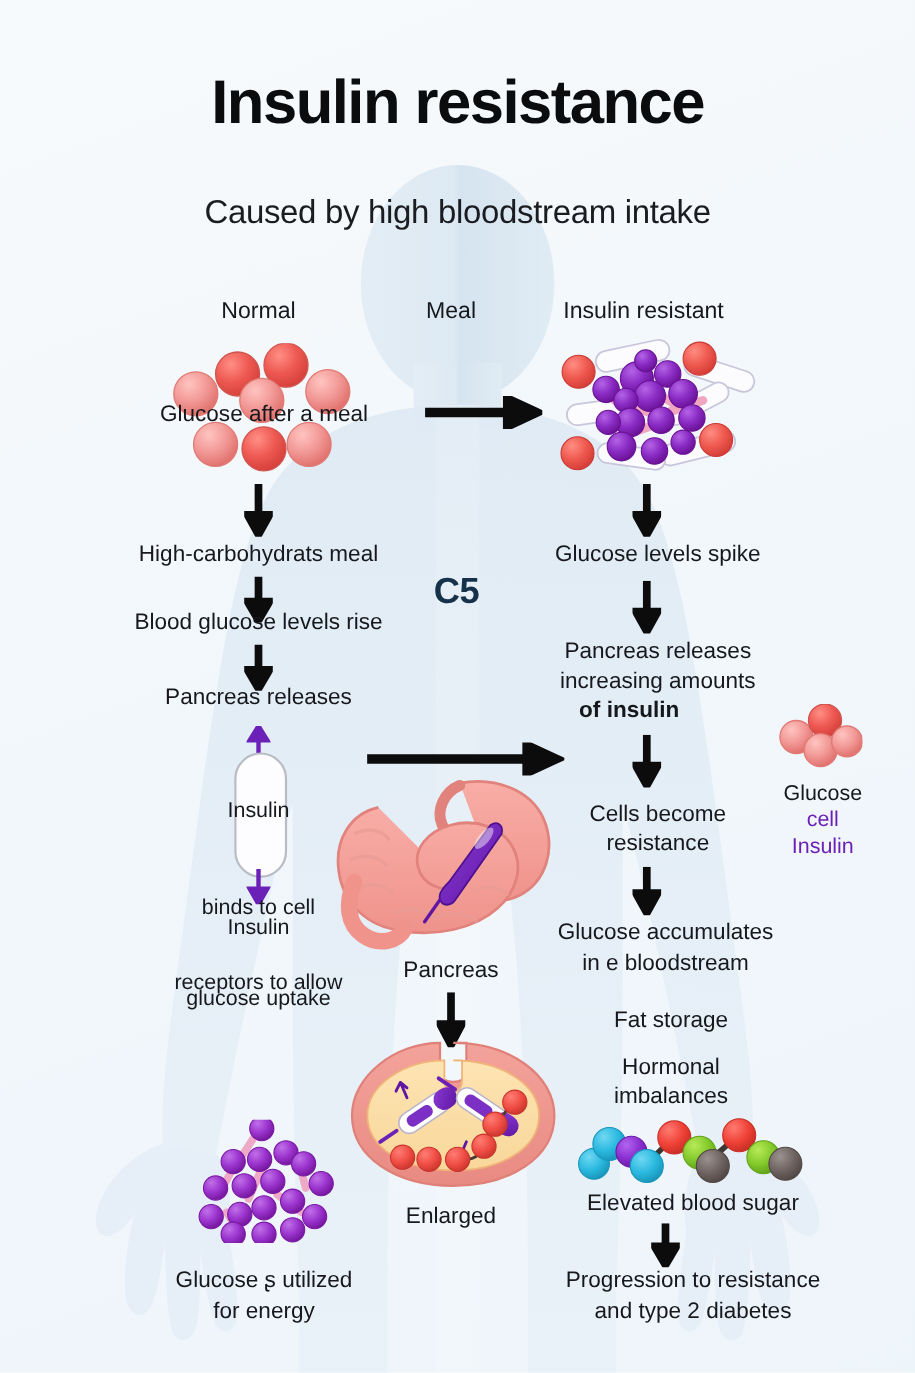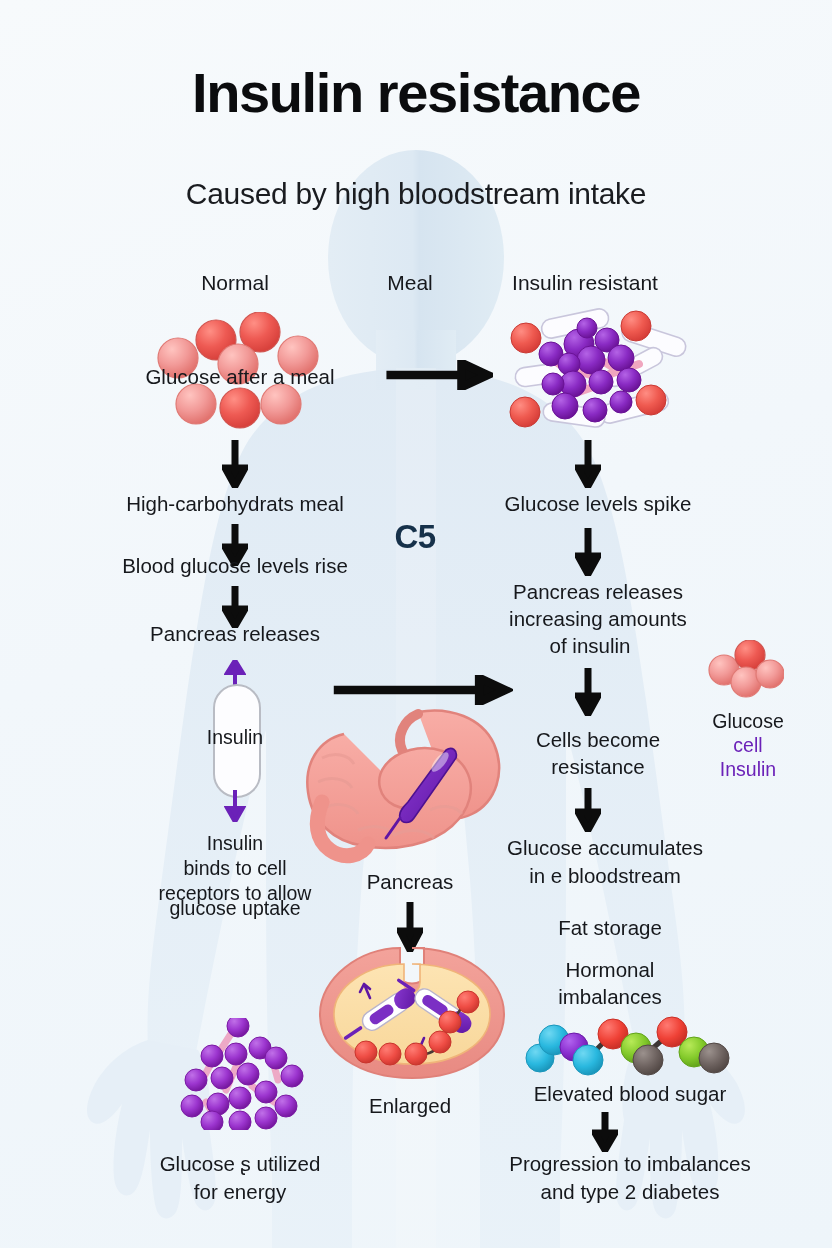--- a/index.html
+++ b/index.html
@@ -230,21 +230,21 @@
   </svg>
 
   <div class="capsule" style="left:213px; top:684px; width:44px; height:110px;"></div>
   <div class="txt step-sm" style="left:160px; top:726px; width:150px;">Insulin</div>
 
   <svg class="gfx" style="left:224px; top:790px;" width="22" height="32" viewBox="0 0 22 32">
     <path d="M11 0 L11 20 M11 32 L3 18 L19 18 Z" stroke="#6b21b8" stroke-width="4" fill="#6b21b8"></path>
   </svg>
 
   <div class="txt step-sm" style="left:130px; top:832px; width:210px;">Insulin</div>
-  <div class="txt step-sm" style="left:130px; top:857px; width:210px;">binds to cell</div>
+  <div class="txt step-sm" style="left:130px; top:814px; width:210px;">binds to cell</div>
   <div class="txt step-sm" style="left:120px; top:882px; width:230px;">receptors to allow</div>
   <div class="txt step-sm" style="left:130px; top:897px; width:210px;">glucose uptake</div>
 
   <svg class="gfx" style="left:178px; top:1018px;" width="130" height="112" viewBox="0 0 130 112">
     <defs>
       <radialGradient id="pu1" cx="33%" cy="28%" r="74%">
         <stop offset="0%" stop-color="#c070e8"></stop>
         <stop offset="55%" stop-color="#9c35cf"></stop>
         <stop offset="100%" stop-color="#76179f"></stop>
       </radialGradient>
@@ -350,21 +350,21 @@
   </svg>
 
   <div class="txt step" style="left:448px; top:492px; width:300px;">Glucose levels spike</div>
 
   <svg class="arrow-v" style="left:575px; top:528px;" width="26" height="48" viewBox="0 0 26 48">
     <path d="M13 0 L13 30 M13 46 L3 28 L23 28 Z" stroke="#0c0c0c" stroke-width="7" fill="#0c0c0c"></path>
   </svg>
 
   <div class="txt step" style="left:448px; top:580px; width:300px;">Pancreas releases</div>
   <div class="txt step" style="left:448px; top:607px; width:300px;">increasing amounts</div>
-  <div class="txt step" style="left:440px; top:634px; width:300px;">of insulin</div>
+  <div class="txt step" style="left:422px; top:634px; width:300px;font-weight:bold;">of insulin</div>
 
   <svg class="arrow-v" style="left:575px; top:668px;" width="26" height="48" viewBox="0 0 26 48">
     <path d="M13 0 L13 30 M13 46 L3 28 L23 28 Z" stroke="#0c0c0c" stroke-width="7" fill="#0c0c0c"></path>
   </svg>
 
   <div class="txt step" style="left:448px; top:728px; width:300px;">Cells become</div>
   <div class="txt step" style="left:448px; top:755px; width:300px;">resistance</div>
 
   <svg class="arrow-v" style="left:575px; top:788px;" width="26" height="44" viewBox="0 0 26 44">
     <path d="M13 0 L13 26 M13 42 L3 24 L23 24 Z" stroke="#0c0c0c" stroke-width="7" fill="#0c0c0c"></path>
@@ -422,21 +422,21 @@
     <circle cx="170" cy="40" r="15" fill="url(#gg)" stroke="#62a31a" stroke-width="1"></circle>
     <circle cx="190" cy="46" r="15" fill="url(#gy)" stroke="#524845" stroke-width="1"></circle>
   </svg>
 
   <div class="txt step" style="left:470px; top:1082px; width:320px;">Elevated blood sugar</div>
 
   <svg class="arrow-v" style="left:592px; top:1112px;" width="26" height="40" viewBox="0 0 26 40">
     <path d="M13 0 L13 23 M13 38 L3 21 L23 21 Z" stroke="#0c0c0c" stroke-width="7" fill="#0c0c0c"></path>
   </svg>
 
-  <div class="txt step" style="left:430px; top:1152px; width:400px;">Progression to imbalances</div>
+  <div class="txt step" style="left:430px; top:1152px; width:400px;">Progression to resistance</div>
   <div class="txt step" style="left:430px; top:1180px; width:400px;">and type 2 diabetes</div>
 
   <svg class="gfx" style="left:706px; top:640px;" width="78" height="62" viewBox="0 0 78 62">
     <circle cx="18" cy="30" r="15" fill="url(#gl1)" stroke="#e07a75" stroke-width="1.2"></circle>
     <circle cx="44" cy="15" r="15" fill="url(#gl2)" stroke="#d05651" stroke-width="1.2"></circle>
     <circle cx="40" cy="42" r="15" fill="url(#gl1)" stroke="#e07a75" stroke-width="1.2"></circle>
     <circle cx="64" cy="34" r="14" fill="url(#gl1)" stroke="#e07a75" stroke-width="1.2"></circle>
   </svg>
   <div class="txt step-sm" style="left:688px; top:710px; width:120px;">Glucose</div>
   <div class="txt step-sm purple" style="left:688px; top:734px; width:120px;">cell</div>

